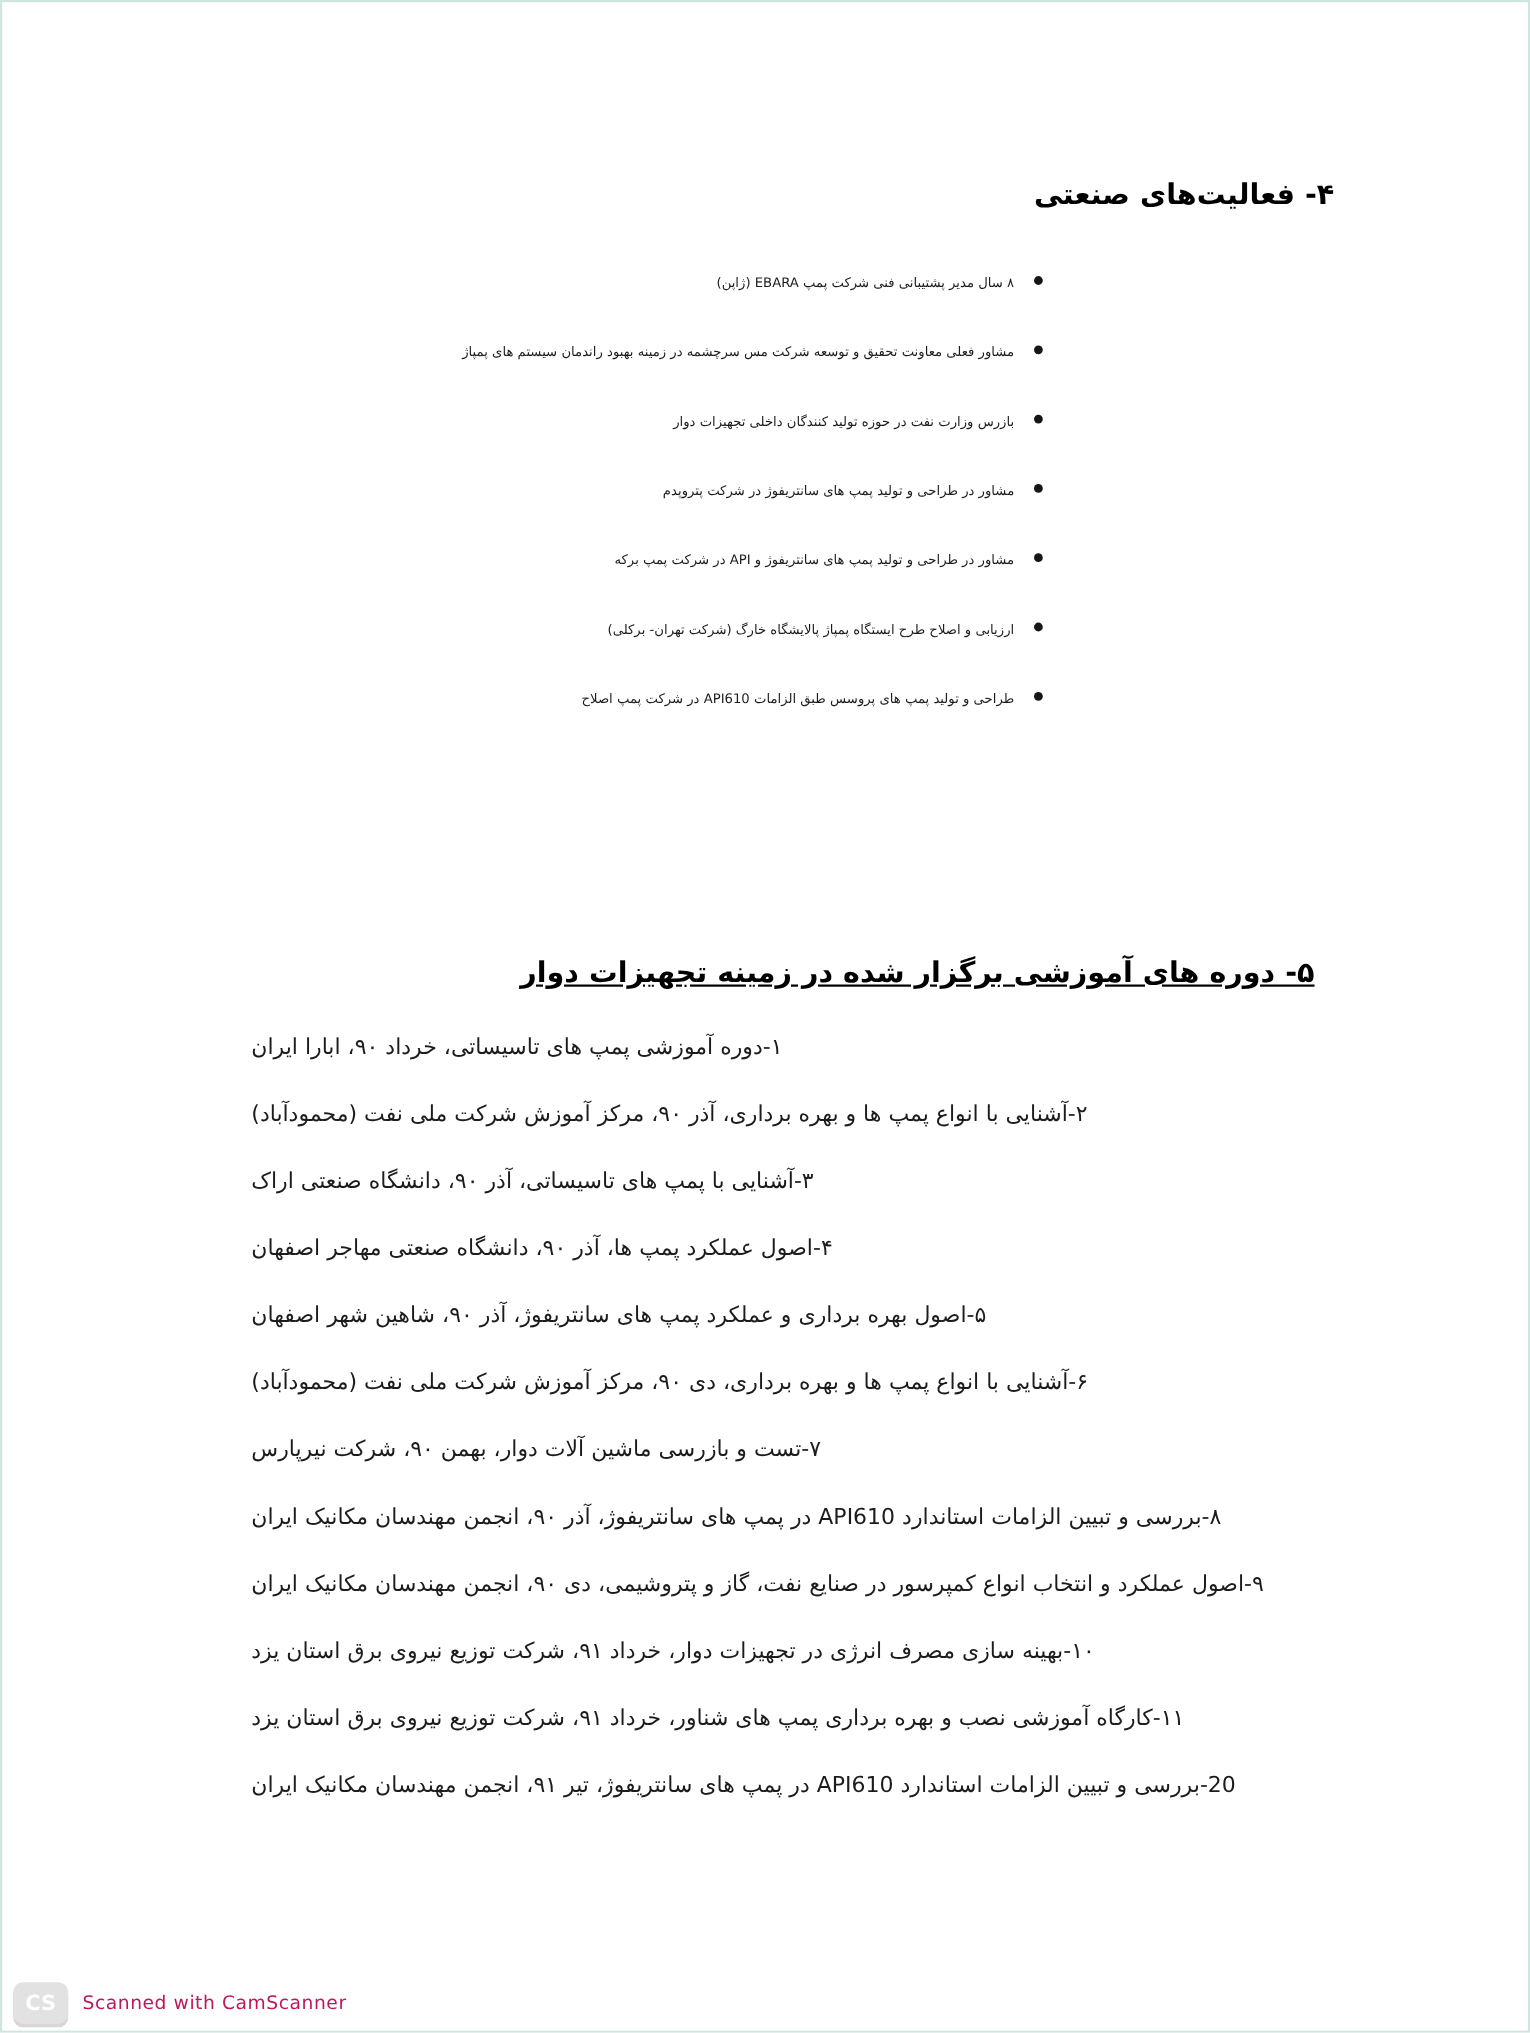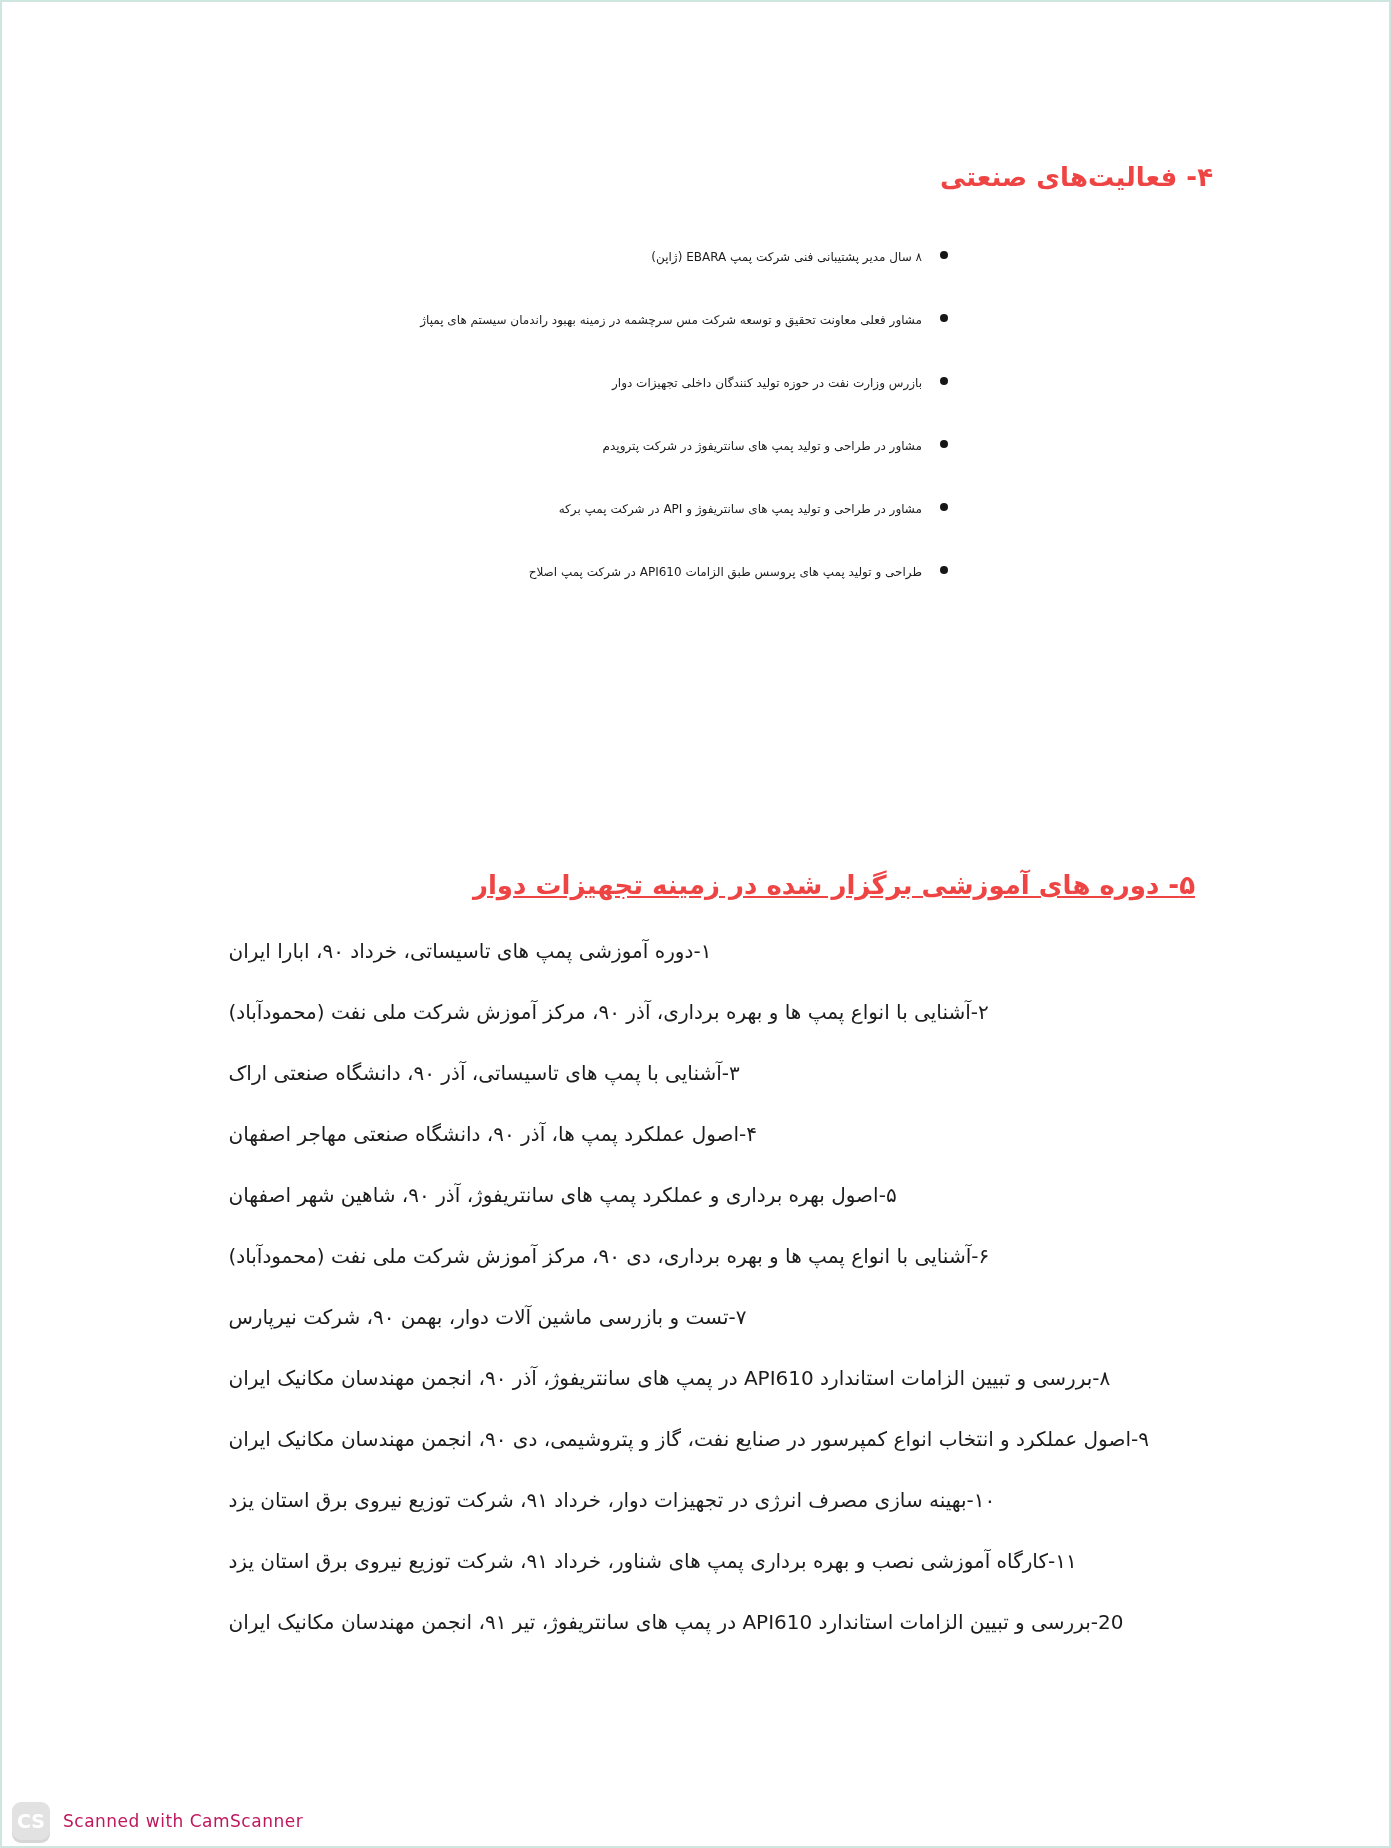--- a/index.html
+++ b/index.html
@@ -12,21 +12,21 @@
     font-family:"DejaVu Sans",sans-serif;
     color:#1c1c1c;
     overflow:hidden;
   }
   .heading{
     position:absolute;
     font-weight:bold;
     font-size:26px;
     direction:rtl;
     white-space:nowrap;
-    color:#ef4444;
+    color:#000000;
   }
   #h4{top:138px;right:176px;}
   #h5{top:846px;right:194px;text-decoration:underline;}
   ul.bullets{
     position:absolute;top:240px;right:441px;
     margin:0;padding:0;list-style:none;direction:rtl;
   }
   ul.bullets li{
     white-space:nowrap;line-height:30px;margin-bottom:33px;
     font-size:12px;text-align:right;
@@ -42,21 +42,21 @@
   ol.courses li{
     white-space:nowrap;line-height:30px;margin-bottom:31px;
     font-size:20px;text-align:left;
   }
   .cnum{display:inline-block;min-width:52px;}
   .watermark{
     position:absolute;left:10px;bottom:6px;
     display:flex;align-items:center;gap:13px;
   }
   .cs-icon{
-    width:38px;height:38px;background:#e2e2e2;border-radius:9px;
+    width:50px;height:38px;background:#e2e2e2;border-radius:9px;
     color:#ffffff;font-weight:bold;font-size:19px;
     display:flex;align-items:center;justify-content:center;
     box-shadow:0 3px 0 #d6d6d6;
   }
   .cs-text{color:#be185d;font-size:17px;letter-spacing:0.5px;}
 </style>
 </head>
 <body>
 
 <div class="page">
@@ -69,20 +69,21 @@
 
 
   <li><span class="dot"></span><span class="btext">مشاور فعلی معاونت تحقیق و توسعه شرکت مس سرچشمه در زمینه بهبود راندمان سیستم های پمپاژ</span></li>
 
   <li><span class="dot"></span><span class="btext">بازرس وزارت نفت در حوزه تولید کنندگان داخلی تجهیزات دوار</span></li>
 
   <li><span class="dot"></span><span class="btext">مشاور در طراحی و تولید پمپ های سانتریفوژ در شرکت پتروپدم</span></li>
 
   <li><span class="dot"></span><span class="btext">مشاور در طراحی و تولید پمپ های سانتریفوژ و API در شرکت پمپ برکه</span></li>
 
+  <li><span class="dot"></span><span class="btext">ارزیابی و اصلاح طرح ایستگاه پمپاژ پالایشگاه خارگ (شرکت تهران- برکلی)</span></li>
 
   <li><span class="dot"></span><span class="btext">طراحی و تولید پمپ های پروسس طبق الزامات API610 در شرکت پمپ اصلاح</span></li>
 </ul>
 
   <h2 id="h5" class="heading">۵- دوره های آموزشی برگزار شده در زمینه تجهیزات دوار</h2>
 
   <ol id="course-list" class="courses">
   <li><span class="cnum">۱-</span><span class="ctext">دوره آموزشی پمپ های تاسیساتی، خرداد ۹۰، ابارا ایران</span></li>
 
   <li><span class="cnum">۲-</span><span class="ctext">آشنایی با انواع پمپ ها و بهره برداری، آذر ۹۰، مرکز آموزش شرکت ملی نفت (محمودآباد)</span></li>

